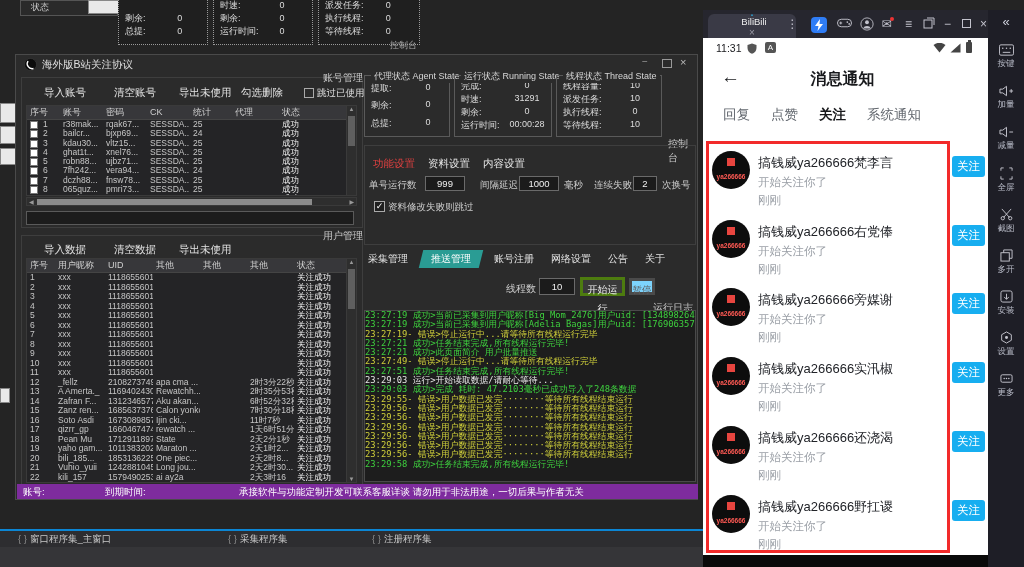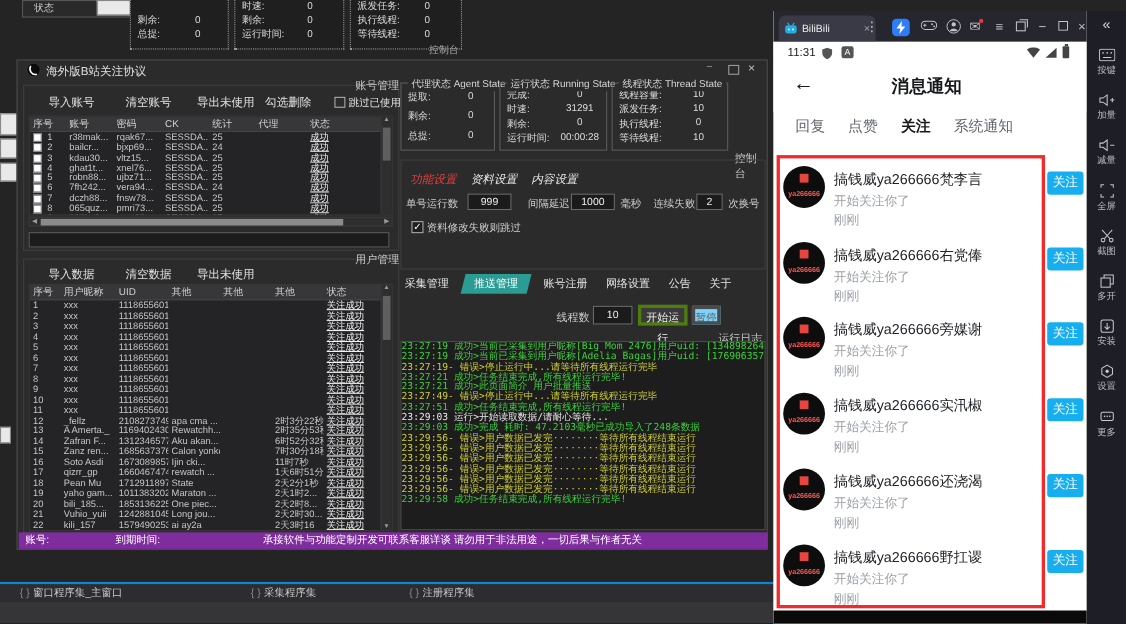--- a/index.html
+++ b/index.html
@@ -22,39 +22,39 @@
   .panel-border{position:absolute;border:1px solid #3e3e3e;}
   .tbl{position:absolute;background:#242426;border:1px solid #3a3a3a;overflow:hidden;box-sizing:border-box;}
   .thead{display:grid;background:#37373a;border-bottom:1px solid #444;height:13px;
     font-size:9px;color:#cfcfcf;line-height:13px;}
   .trow{display:grid;font-size:8.5px;color:#c6c6c6;white-space:nowrap;}
   .acct-head{grid-template-columns:33px 43px 44px 43px 42px 47px auto;}
   .acct-row{grid-template-columns:13px 20px 43px 44px 43px 42px 47px auto;height:9.3px;line-height:9.3px;}
   .user-head{grid-template-columns:28px 50px 48px 47px 47px 47px auto;}
   .user-row{grid-template-columns:28px 50px 48px 47px 47px 47px auto;height:9.5px;line-height:9.5px;}
   .tc{overflow:hidden;padding-left:3px;}
-  .tc.st{color:#f2f2f2;text-decoration:underline;}
+  .tc.st{color:#f2f2f2;}
   .cbx{width:6px;height:6px;background:#fff;border:1px solid #777;margin:1px 0 0 3px;}
   .vscroll{position:absolute;top:0;right:0;width:9px;bottom:0;background:#2e2e2e;border-left:1px solid #3a3a3a;
     font-size:6px;color:#999;text-align:center;}
   .vthumb{position:absolute;left:1px;width:7px;background:#5f5f5f;}
   .hscroll{position:absolute;height:9px;background:#2e2e2e;border:1px solid #3a3a3a;box-sizing:border-box;}
   .hthumb{position:absolute;top:1px;height:6px;background:#8b8b8b;}
   .sb-arrow{position:absolute;font-size:6px;color:#999;line-height:9px;}
   .txtinput{position:absolute;background:#1c1c1c;border:1px solid #5a5a5a;color:#eee;
     font-size:9px;box-sizing:border-box;padding:0 3px;font-family:inherit;}
   .purple{position:absolute;background:#7e2c9e;color:#fff;font-size:9.5px;line-height:15px;}
   
   .statebox{position:absolute;border:1px solid #5a5a5a;box-sizing:border-box;}
   .statebox .legend{position:absolute;top:-6px;left:6px;background:#2b2b2b;padding:0 3px;
     font-size:9px;color:#d6d6d6;white-space:nowrap;}
   .srow{display:flex;font-size:9px;color:#ddd;}
   .srow .lbl{padding-left:6px;width:55%;box-sizing:border-box;white-space:nowrap;}
   .srow .val{width:40%;text-align:center;}
-  .settab{display:inline-block;margin-right:13px;font-size:10.5px;color:#e8e8e8;cursor:pointer;font-style:italic;}
+  .settab{display:inline-block;margin-right:13px;font-size:10.5px;color:#e8e8e8;cursor:pointer;}
   .settab.red{color:#e04040;}
   .mtab{display:inline-block;margin-right:9px;font-size:10px;color:#e4e4e4;cursor:pointer;padding:2px 4px;}
   .mtab.teal{background:#2a9c94;color:#fff;transform:skewX(-14deg);padding:2px 10px;}
   .mtab.teal span{display:inline-block;transform:skewX(14deg);}
   .numinput{position:absolute;background:#1b1b1b;border:1px solid #6a6a6a;color:#f0f0f0;
     text-align:center;font-size:9.5px;box-sizing:border-box;font-family:inherit;}
   .btn{position:absolute;background:#3a3a3a;border:3px solid #4d7c0f;color:#eee;font-size:10px;
     text-align:center;cursor:pointer;box-sizing:border-box;}
   .btn.disabled{background:#7dd3fc;border-color:#4a4a4a;color:#5c5c5c;}
   #logbox{position:absolute;background:#1d1d1d;border:1px solid #4a4a4a;overflow:hidden;
@@ -66,21 +66,21 @@
   
   #taskbar{position:absolute;left:0;top:529px;width:1024px;height:18px;background:#2d2d30;
     border-top:2px solid #0c86d4;box-sizing:border-box;}
   .tb-item{position:absolute;top:2px;font-size:9.5px;color:#c8c8c8;white-space:nowrap;cursor:pointer;}
   .tb-item .brace{color:#8a8a8a;margin-right:3px;}
   #understrip{position:absolute;left:0;top:547px;width:1024px;height:20px;background:#353538;}
   
   #emu{position:absolute;left:703px;top:10px;width:285px;height:557px;background:#fff;overflow:hidden;}
   #emu-titlebar{position:absolute;left:0;top:0;width:285px;height:28px;background:#26262e;}
   .emu-tab{position:absolute;left:5px;top:4px;width:88px;height:24px;background:#3a3a46;
-    border-radius:6px 6px 0 0;display:flex;align-items:center;padding:0 5px;box-sizing:border-box;}
+    border-radius:6px 6px 0 0;display:flex;align-items:center;padding:0 5px;box-sizing:border-box;flex-direction:column;}
   .emu-tab .t{font-size:9.5px;color:#eee;margin-left:4px;flex:1;}
   .emu-tab .x{font-size:10px;color:#9a9aa5;}
   .tbar-ic{position:absolute;top:7px;width:15px;height:15px;color:#c2c2cc;font-size:12px;
     line-height:15px;text-align:center;cursor:pointer;}
   #statusbar{position:absolute;left:0;top:28px;width:285px;height:20px;background:#fff;color:#222;}
   .st-time{position:absolute;left:13px;top:4px;font-size:10.5px;color:#18191c;}
   #appbar{position:absolute;left:0;top:48px;width:285px;height:44px;background:#fff;}
   .back{position:absolute;left:18px;top:8px;font-size:19px;color:#18191c;cursor:pointer;}
   .apptitle{position:absolute;left:0;top:11px;width:279px;text-align:center;
     font-size:16px;font-weight:bold;color:#18191c;}
@@ -603,20 +603,21 @@
     <div id="logbox" style="left:348px;top:255px;width:330px;height:170px;">
         <div class="logln green">23:27:19 成功&gt;当前已采集到用户昵称[Big Mom_2476]用户uid: [1348982640]</div>
         <div class="logln green">23:27:19 成功&gt;当前已采集到用户昵称[Adelia Bagas]用户uid: [1769063571]</div>
         <div class="logln yellow">23:27:19- 错误&gt;停止运行中...请等待所有线程运行完毕</div>
         <div class="logln green">23:27:21 成功&gt;任务结束完成,所有线程运行完毕!</div>
         <div class="logln green">23:27:21 成功&gt;此页面简介 用户批量推送</div>
         <div class="logln yellow">23:27:49- 错误&gt;停止运行中...请等待所有线程运行完毕</div>
         <div class="logln green">23:27:51 成功&gt;任务结束完成,所有线程运行完毕!</div>
         <div class="logln white">23:29:03 运行&gt;开始读取数据/请耐心等待...</div>
         <div class="logln green">23:29:03 成功&gt;完成 耗时: 47.2103毫秒已成功导入了248条数据</div>
+        <div class="logln yellow">23:29:55- 错误&gt;用户数据已发完········等待所有线程结束运行</div>
         <div class="logln yellow">23:29:56- 错误&gt;用户数据已发完········等待所有线程结束运行</div>
         <div class="logln yellow">23:29:56- 错误&gt;用户数据已发完········等待所有线程结束运行</div>
         <div class="logln yellow">23:29:56- 错误&gt;用户数据已发完········等待所有线程结束运行</div>
         <div class="logln yellow">23:29:56- 错误&gt;用户数据已发完········等待所有线程结束运行</div>
         <div class="logln yellow">23:29:56- 错误&gt;用户数据已发完········等待所有线程结束运行</div>
         <div class="logln yellow">23:29:56- 错误&gt;用户数据已发完········等待所有线程结束运行</div>
         <div class="logln green">23:29:58 成功&gt;任务结束完成,所有线程运行完毕!</div>
       </div>
   </div>
 

